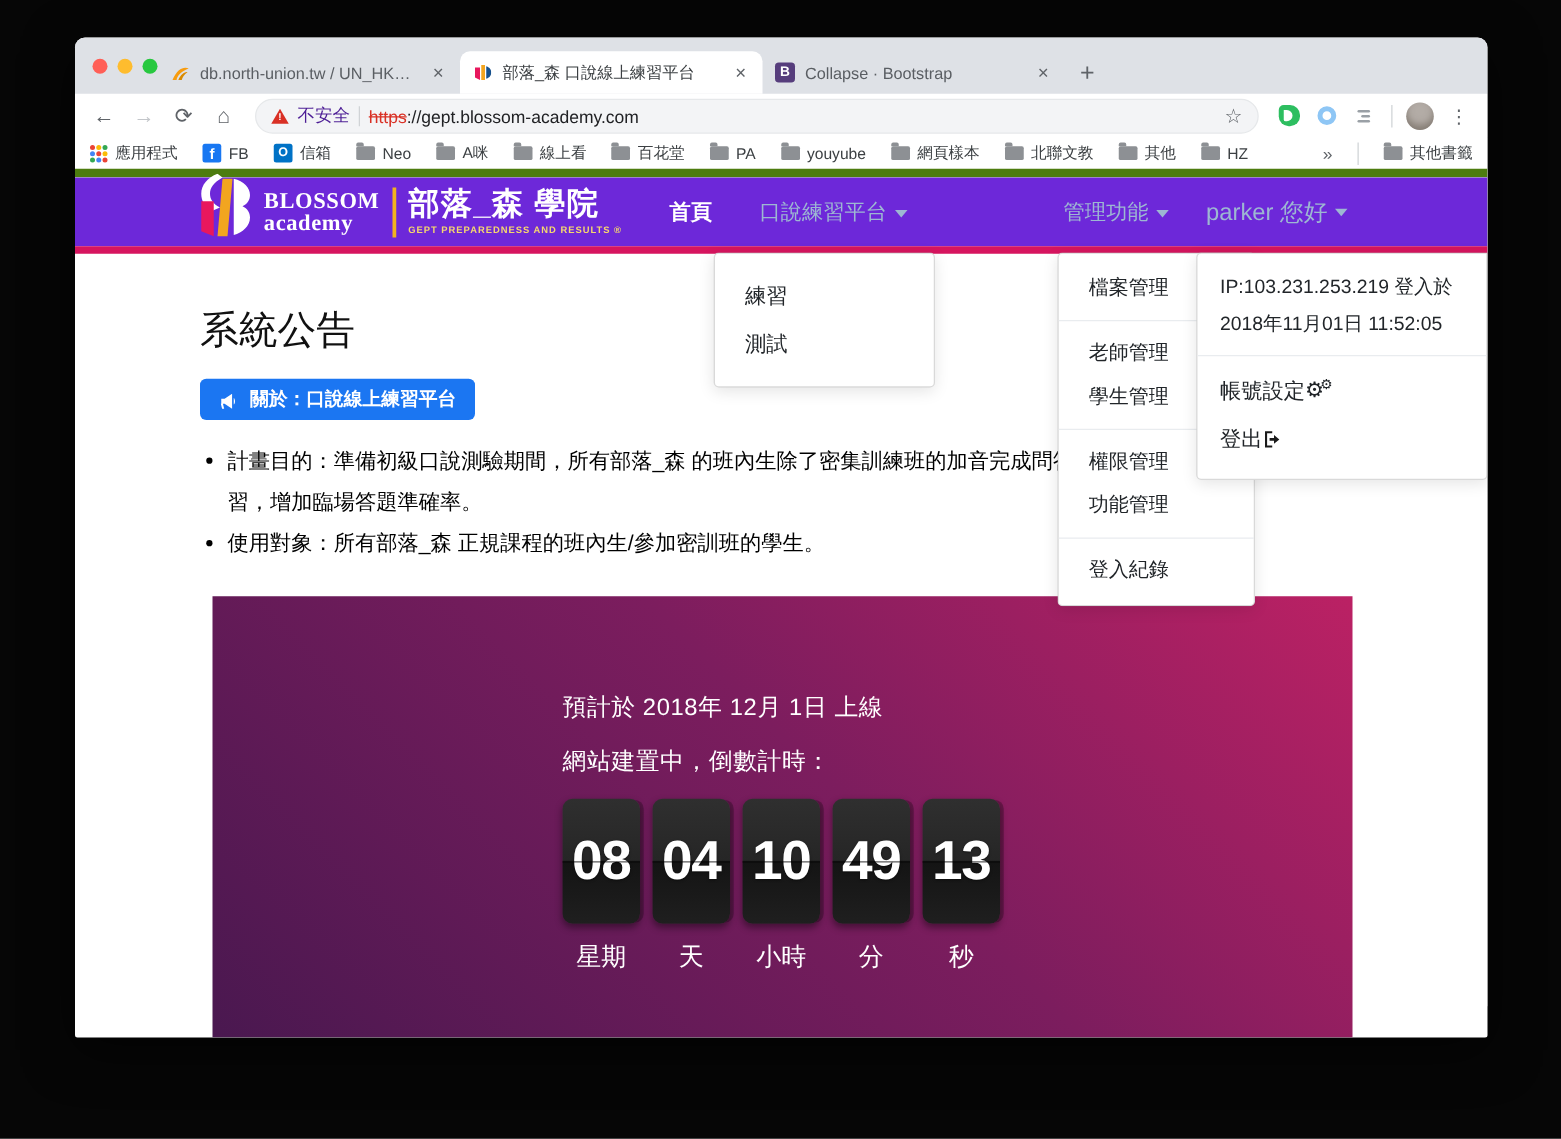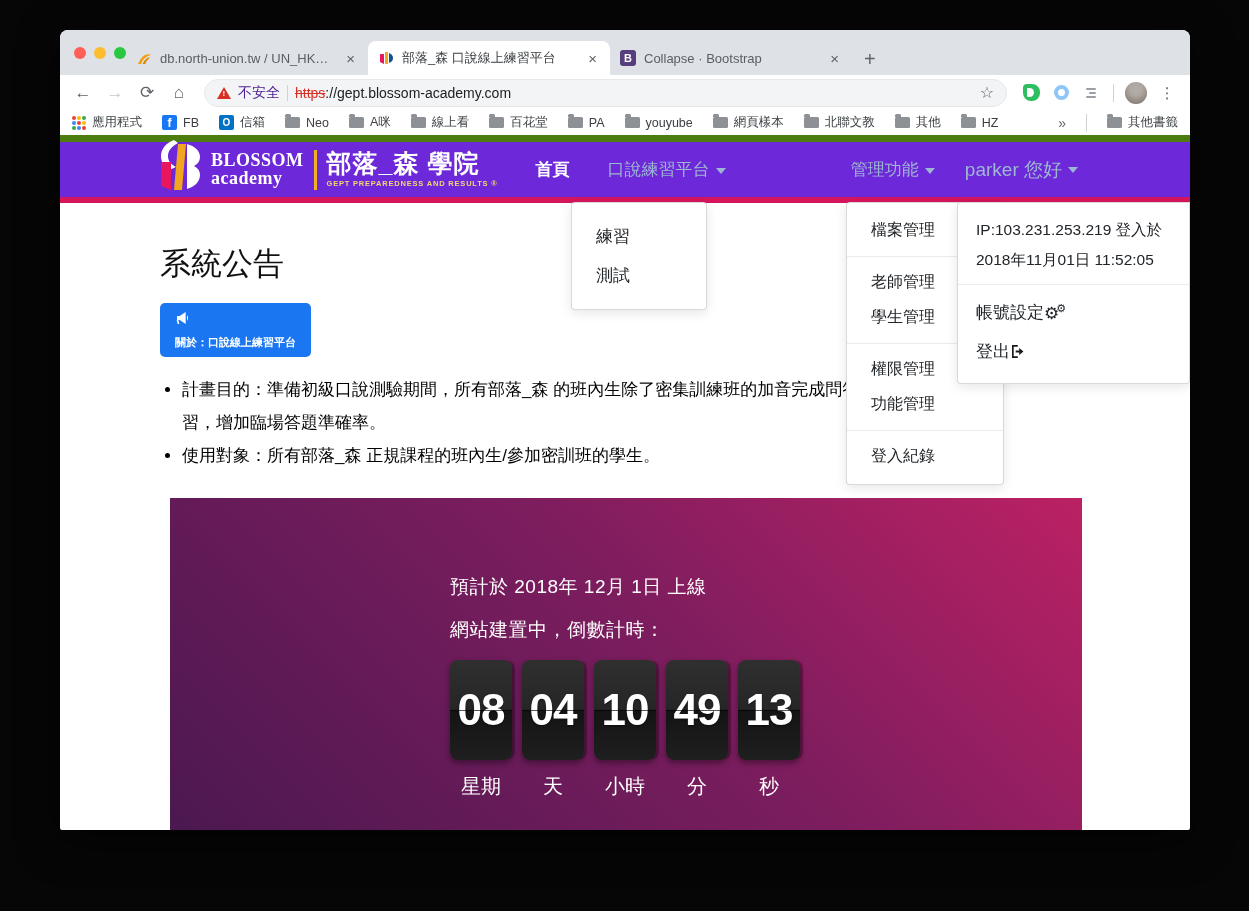--- a/index.html
+++ b/index.html
@@ -86,44 +86,44 @@
   .nav-spacer { flex:1; }
   .caret { display:inline-block; width:0; height:0; border-left:5px solid transparent;
            border-right:5px solid transparent; border-top:6px solid currentColor;
            margin-left:6px; vertical-align:middle; }
   .userlink { color:#9db7d2; font-size:19px; margin-left:30px; }
   .stripe { height:6px; background:#d6155f; }
 
   
   .content { padding:40px 0 0 100px; }
   h1.heading { font-size:31px; font-weight:500; color:#111; font-family:"Liberation Serif", serif; }
-  .about-btn { display:inline-flex; align-items:flex-start; gap:9px; margin-top:18px;
+  .about-btn { display:inline-flex; align-items:flex-end; gap:9px; margin-top:18px;
                background:#1b76f2; color:#fff; border:none; border-radius:5px;
-               padding:7px 15px; font-size:11px; font-weight:bold;flex-direction:column; }
+               padding:7px 15px; font-size:15px; font-weight:bold; }
   ul.bullets { margin:16px 0 0 22px; width:705px; font-size:17px; line-height:1.95; color:#000; }
   .panel { margin:26px 0 0 10px; width:912px; height:353px;
            background:linear-gradient(45deg,#4a1850 0%, #7c1d5e 55%, #bb2164 100%); color:#fff; }
   .panel-inner { width:352px; margin:0 auto; padding-top:76px; }
   .cd-line { font-size:19px; margin-bottom:17px; letter-spacing:.5px; }
   .cards { display:flex; gap:10px; margin-top:8px; }
   .flipcard { width:62px; height:100px; border-radius:8px; position:relative;
               background:linear-gradient(180deg,#2f2f2f 0%, #262626 49%, #141414 51%, #1f1f1f 100%);
               box-shadow:0 3px 6px rgba(0,0,0,.4), 4px 0 0 -1px rgba(0,0,0,.25);
               display:flex; align-items:center; justify-content:center; }
   .flipcard::after { content:""; position:absolute; left:0; right:0; top:50%; height:1px;
                      background:rgba(0,0,0,.65); }
   .digit { font-size:44px; font-weight:bold; color:#fff; font-family:"Liberation Sans", sans-serif;
            letter-spacing:-1px; text-shadow:0 1px 2px rgba(0,0,0,.5); }
   .cardlabels { display:flex; gap:10px; margin-top:13px; }
   .cardlabels span { width:62px; text-align:center; font-size:20px; }
 
   
   .dd { position:absolute; background:#fff; border:1px solid rgba(0,0,0,.15); border-radius:4px;
         box-shadow:0 3px 12px rgba(0,0,0,.1); }
-  .dd-practice { left:511px; top:172px; width:136px; padding:14px 0; z-index:30; }
+  .dd-practice { left:511px; top:172px; width:177px; padding:14px 0; z-index:30; }
   .dd-admin { left:786px; top:172px; width:158px; padding:10px 0; z-index:20; }
   .dd-user { left:897px; top:172px; width:233px; padding:12px 0; z-index:40; border-radius:4px 0 4px 4px; }
   .dd-item { display:block; padding:8px 24px; font-size:17px; color:#212529; white-space:nowrap; }
   .dd-admin .dd-item { font-size:16px; padding:7px 24px; }
   .dd-sep { border:none; border-top:1px solid #e9ecef; margin:8px 0; }
   .dd-user .ipline { padding:2px 18px; font-size:15.5px; color:#212529; line-height:1.7; white-space:nowrap; }
   .dd-user .dd-item { font-size:17px; padding:8px 18px; display:flex; align-items:center; gap:0; }
   .gears { font-size:17px; line-height:1; }
   .gears .g2 { font-size:11px; vertical-align:super; margin-left:-3px; }
 </style>

